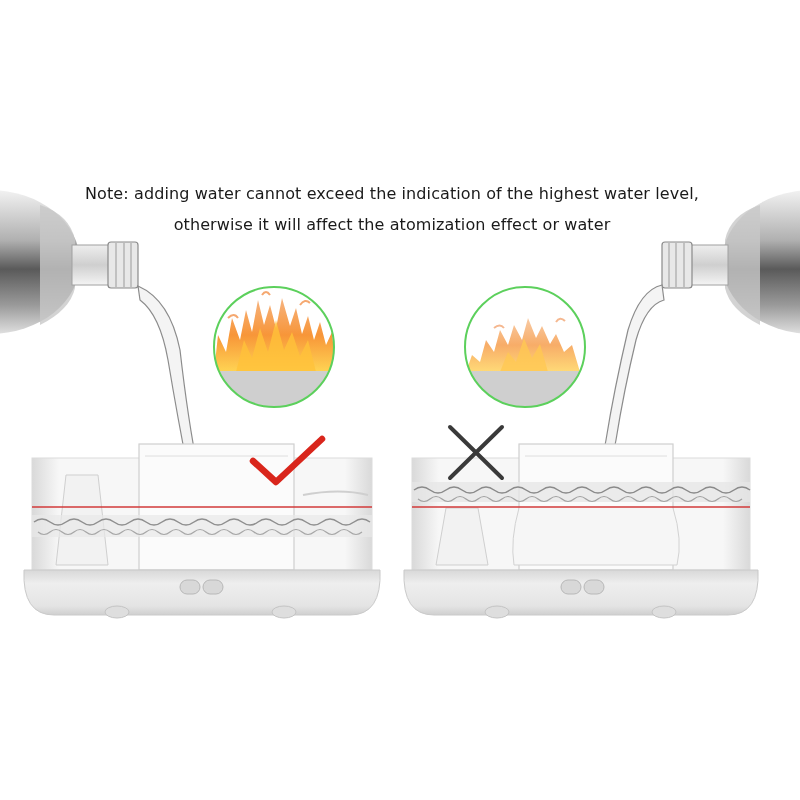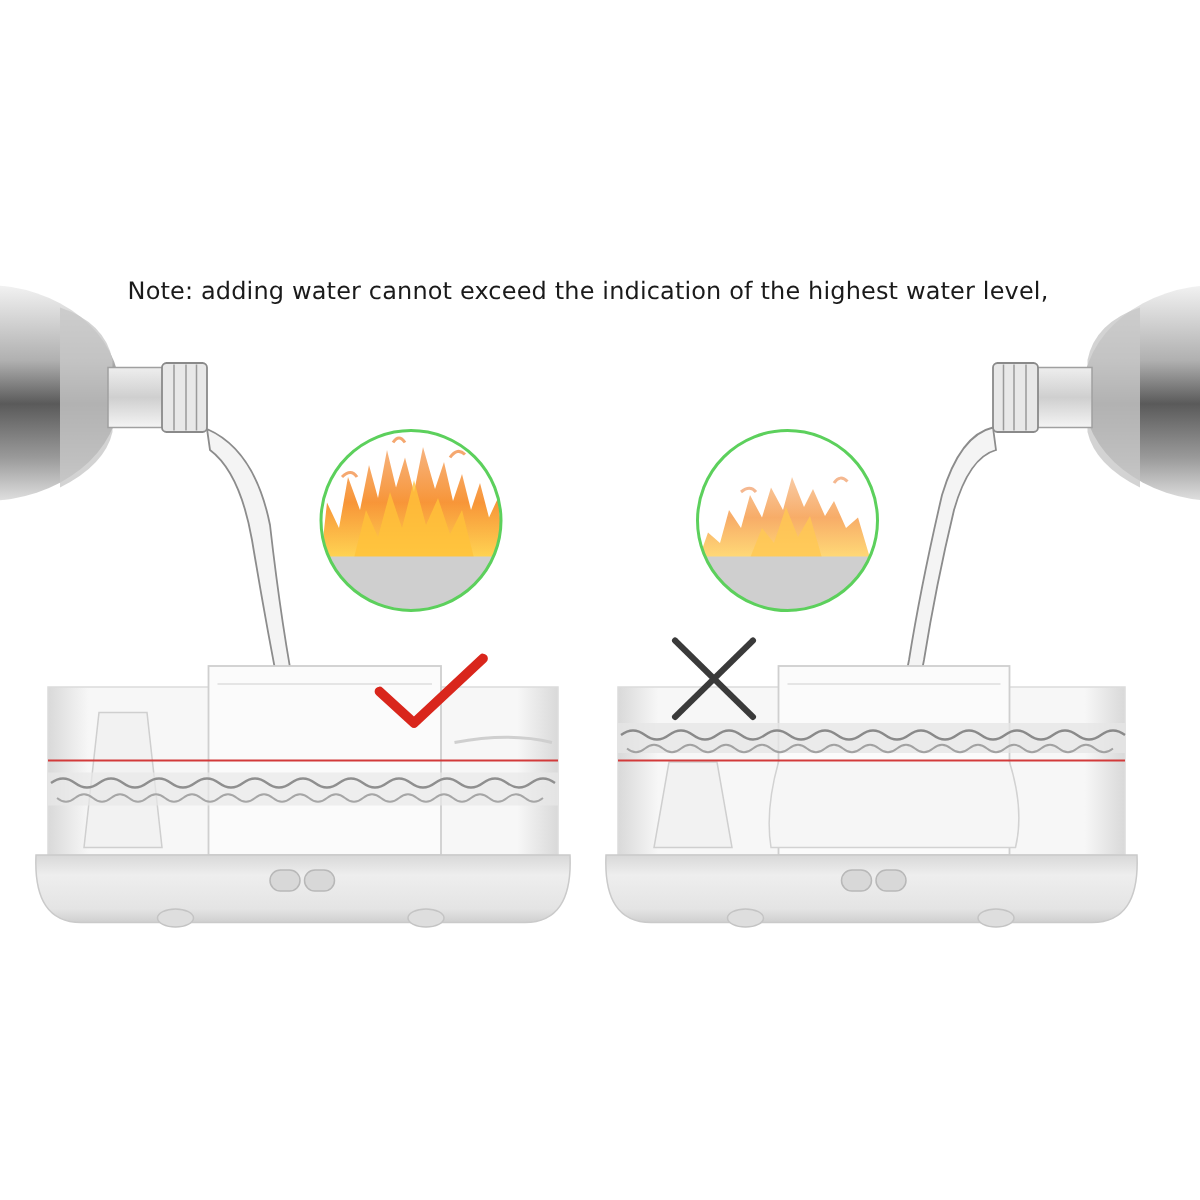--- a/index.html
+++ b/index.html
@@ -6,20 +6,21 @@
   body { width: 800px; height: 800px; position: relative; overflow: hidden; font-family: "DejaVu Sans", sans-serif; }
   .note { position: absolute; left: 0; width: 752px; top: 178px; text-align: center; color: #1a1a1a; font-size: 16px; line-height: 31px; letter-spacing: 0.1px; margin-left: 16px; }
   .note div { white-space: nowrap; }
   svg.scene { position: absolute; left: 0; top: 0; }
 </style>
 </head>
 <body>
 
 <div class="note">
   <div>Note: adding water cannot exceed the indication of the highest water level,</div>
+  <div>otherwise it will affect the atomization effect or water</div>
 </div>
 
 <svg class="scene" width="800" height="800" viewBox="0 0 800 800" xmlns="http://www.w3.org/2000/svg">
   <defs>
     <linearGradient id="bottleGrad" x1="0" y1="0" x2="0" y2="1">
       <stop offset="0" stop-color="#f2f2f2"></stop>
       <stop offset="0.35" stop-color="#b0b0b0"></stop>
       <stop offset="0.55" stop-color="#5a5a5a"></stop>
       <stop offset="0.8" stop-color="#9a9a9a"></stop>
       <stop offset="1" stop-color="#e0e0e0"></stop>

